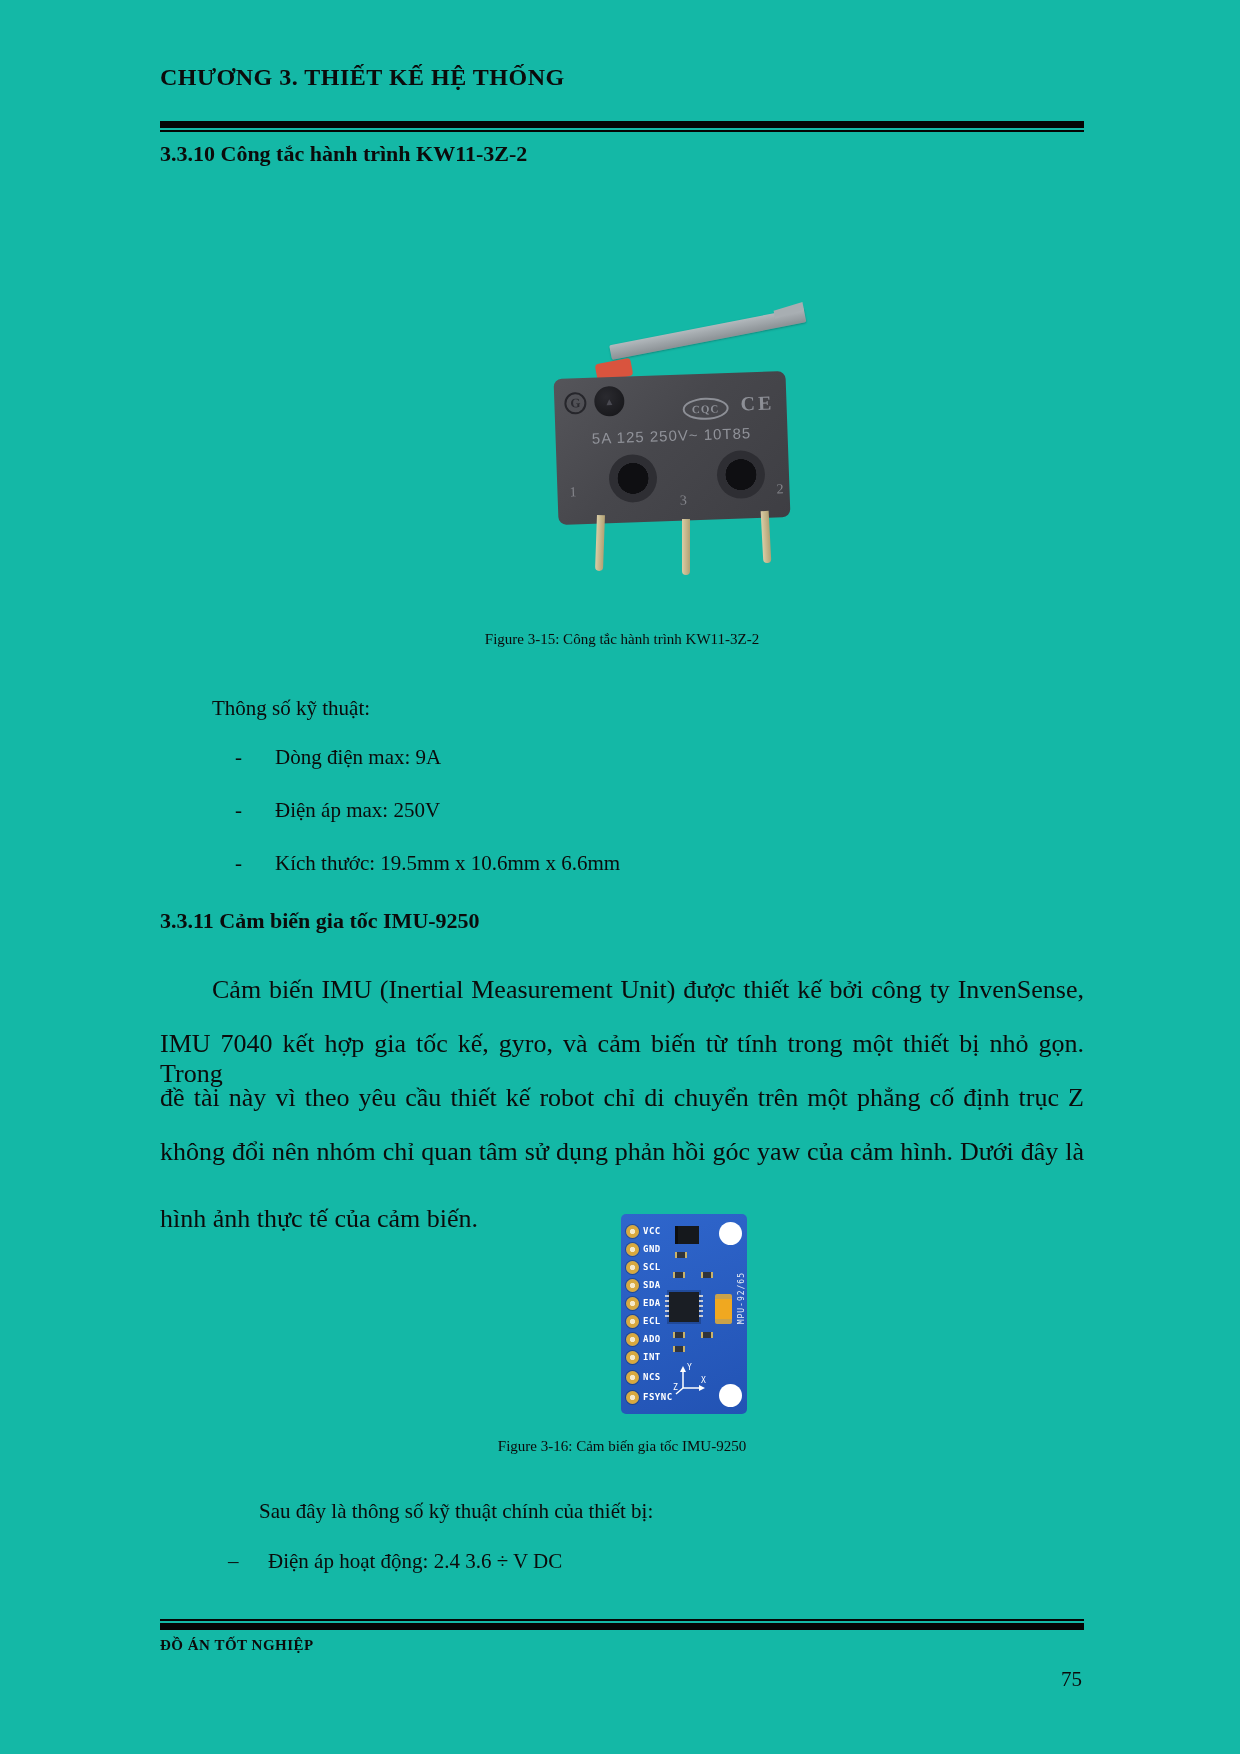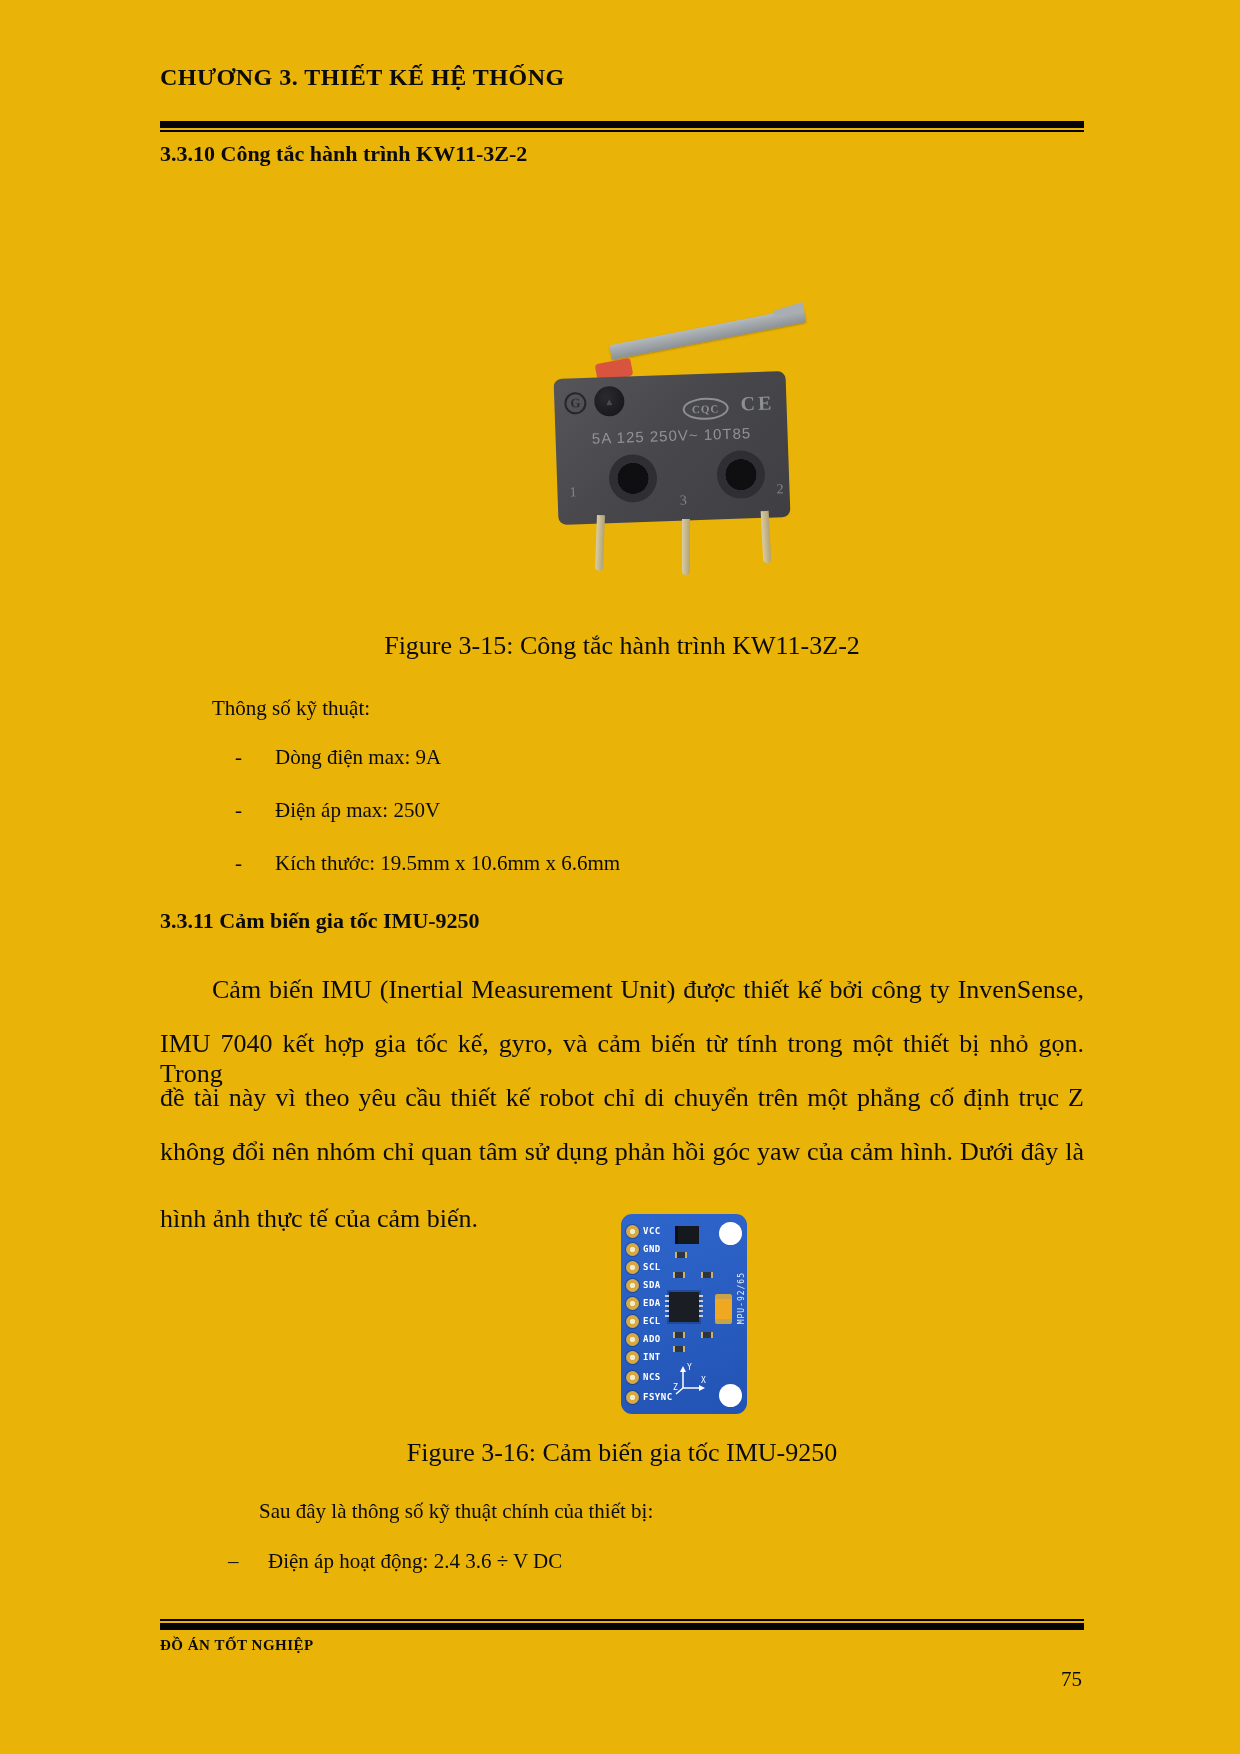--- a/index.html
+++ b/index.html
@@ -1,38 +1,38 @@
 <!DOCTYPE html>
 <html><head>
 <meta charset="utf-8">
 <style>
   * { margin:0; padding:0; box-sizing:border-box; }
   html,body { background:#888; }
   .page {
     position:relative; width:1240px; height:1754px; margin:0 auto;
-    background:#eab308; overflow:hidden;
+    background:#14b8a6; overflow:hidden;
     font-family:"Liberation Serif", serif; color:#0b0b0b;
   }
   
   .header-title { position:absolute; left:160px; top:64px; font-size:24px; font-weight:bold; letter-spacing:.5px; }
   .rule { position:absolute; left:160px; width:924px; }
   .rule .thick { height:7px; background:#050505; }
   .rule .gap { height:2px; }
   .rule .thin { height:2px; background:#050505; }
   .header-rule { top:121px; }
   .footer-rule { top:1619px; }
   .footer-title { position:absolute; left:160px; top:1637px; font-size:15px; font-weight:bold; letter-spacing:.5px; }
   .page-number { position:absolute; right:158px; top:1639px; font-size:21px;margin-top:28px; }
   
   .h-section { position:absolute; left:160px; font-size:22px; font-weight:bold; }
   .h-310 { top:141px; }
   .h-311 { top:908px; }
   .bodytext { font-size:21px; }
   .intro-line { position:absolute; left:212px; top:203px; }
-  .caption { position:absolute; left:160px; width:924px; text-align:center; font-size:26px; }
+  .caption { position:absolute; left:160px; width:924px; text-align:center; font-size:15px; }
   .caption-1 { top:631px; }
   .caption-2 { top:1438px; }
   .specs-title { position:absolute; left:212px; top:696px; }
   .spec-list { position:absolute; left:235px; top:745px; }
   .spec-item { position:relative; height:53px; font-size:21px; }
   .spec-item .marker { position:absolute; left:0; }
   .spec-item .spec-text { position:absolute; left:40px; white-space:nowrap; }
   .para { position:absolute; left:160px; top:975px; width:924px; font-size:26px; }
   .para .pline { height:54px; text-align:justify; text-align-last:justify; white-space:normal; }
   .para .pline.first { text-indent:52px; }
@@ -71,21 +71,21 @@
   .sw-pinnum.n1 { left:12px; top:106px; }
   .sw-pinnum.n3 { left:122px; top:118px; }
   .sw-pinnum.n2 { right:6px; top:110px; }
   .sw-pin { position:absolute; width:8px; background:linear-gradient(90deg,#d9cda6,#b2a173);
       border-radius:0 0 4px 4px; }
   .sw-pin.p1 { left:96px; top:220px; height:56px; transform:rotate(2deg); }
   .sw-pin.p2 { left:182px; top:224px; height:56px; }
   .sw-pin.p3 { left:262px; top:216px; height:52px; transform:rotate(-3deg); }
   
   .fig-imu { position:absolute; left:621px; top:1214px; width:126px; height:200px;
-      background:linear-gradient(160deg,#2f66cc,#2253b4); border-radius:11px;
+      background:linear-gradient(160deg,#2f66cc,#2253b4); border-radius:5px;
       font-family:"DejaVu Sans Mono",monospace; }
   .imu-row { position:absolute; left:5px; height:14px; display:flex; align-items:center; }
   .imu-pad { width:13px; height:13px; border-radius:50%;
       background:radial-gradient(circle,#f5e9c8 0 30%,#d8a93f 31%); margin-right:4px;
       box-shadow:0 0 0 1px rgba(0,0,0,.25); flex:0 0 13px; }
   .imu-label { color:#ffffff; font-size:9px; font-weight:bold; letter-spacing:.5px; }
   .imu-hole { position:absolute; width:23px; height:23px; border-radius:50%; background:#ffffff; right:5px; }
   .imu-hole.top { top:8px; }
   .imu-hole.bottom { bottom:7px; }
   .imu-ic-small { position:absolute; left:54px; top:12px; width:24px; height:18px; background:#15181c;

